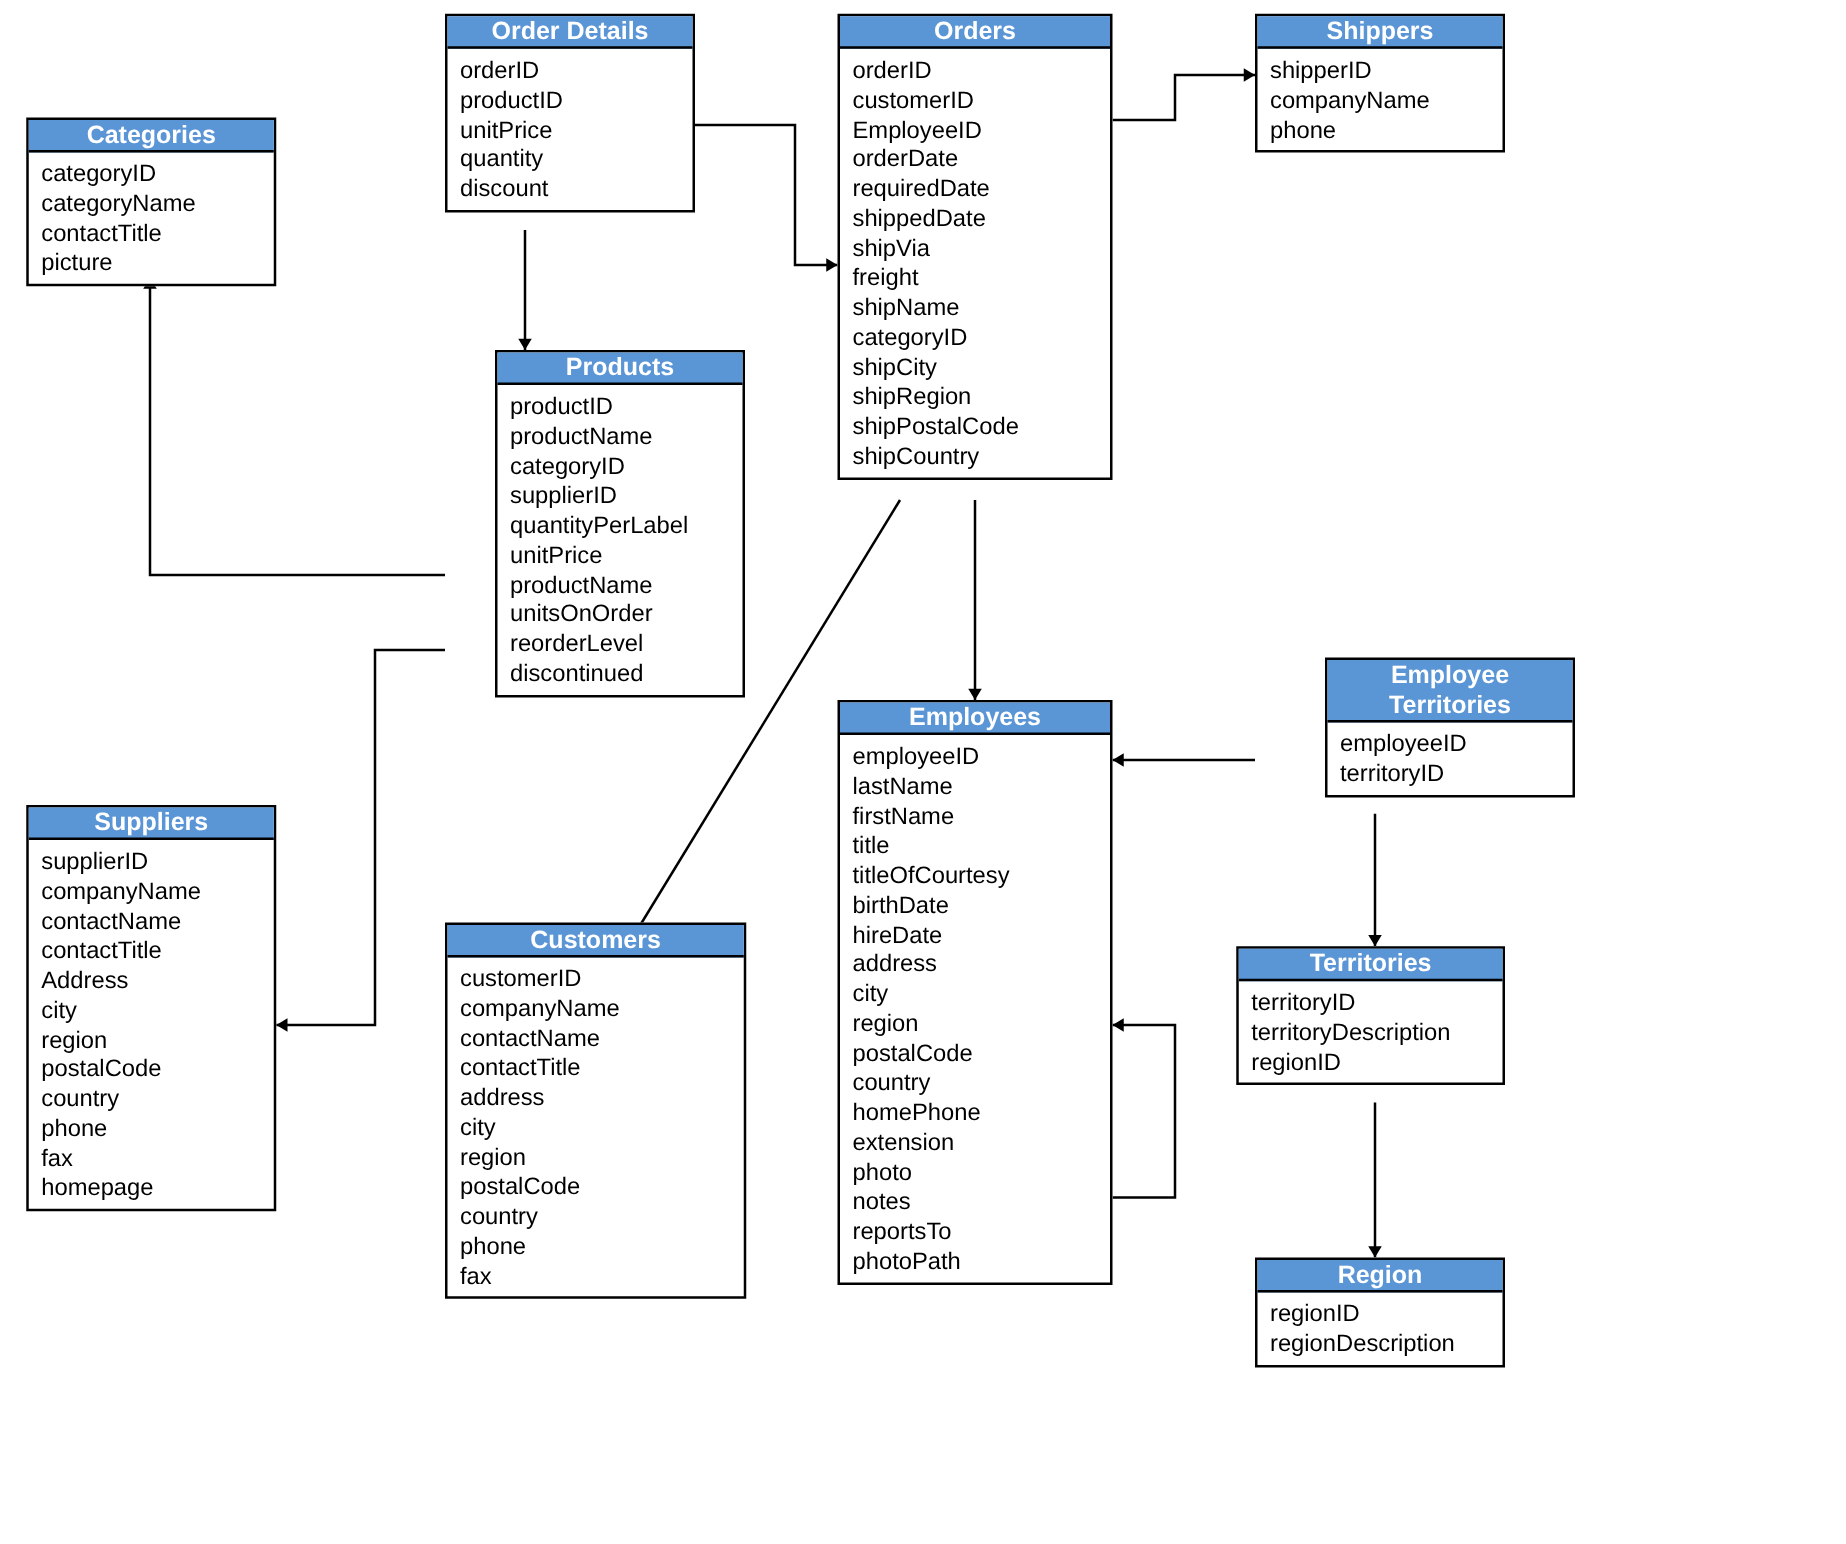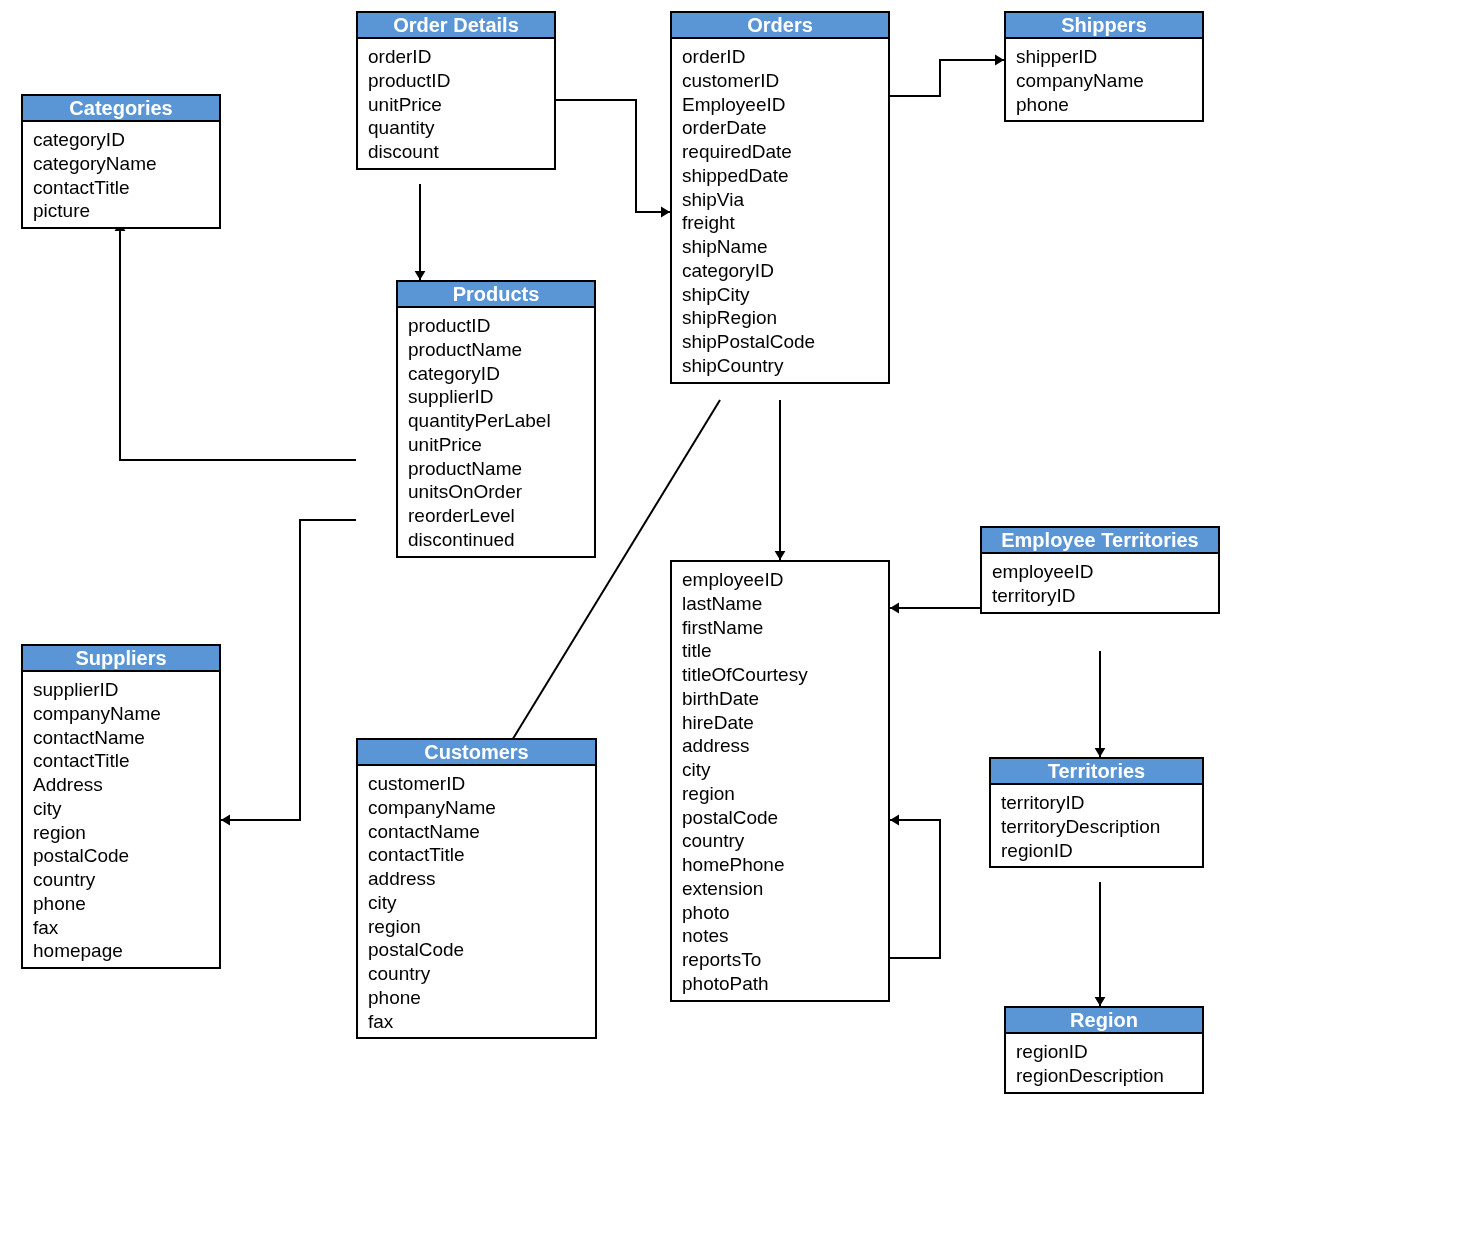--- a/index.html
+++ b/index.html
@@ -154,20 +154,21 @@
         <div class="field">freight</div>
         <div class="field">shipName</div>
         <div class="field">categoryID</div>
         <div class="field">shipCity</div>
         <div class="field">shipRegion</div>
         <div class="field">shipPostalCode</div>
         <div class="field">shipCountry</div>
       </div>
     </div>
     <div class="entity" style="left: 670px; top: 560px; width: 220px;">
+      <div class="title">Employees</div>
       <div class="fields">
         <div class="field">employeeID</div>
         <div class="field">lastName</div>
         <div class="field">firstName</div>
         <div class="field">title</div>
         <div class="field">titleOfCourtesy</div>
         <div class="field">birthDate</div>
         <div class="field">hireDate</div>
         <div class="field">address</div>
         <div class="field">city</div>
@@ -183,21 +184,21 @@
       </div>
     </div>
     <div class="entity" style="left: 1004px; top: 11px; width: 200px;">
       <div class="title">Shippers</div>
       <div class="fields">
         <div class="field">shipperID</div>
         <div class="field">companyName</div>
         <div class="field">phone</div>
       </div>
     </div>
-    <div class="entity" style="left: 980px; top: 526px; width: 240px;">
+    <div class="entity" style="left: 1060px; top: 526px; width: 200px;">
       <div class="title">Employee Territories</div>
       <div class="fields">
         <div class="field">employeeID</div>
         <div class="field">territoryID</div>
       </div>
     </div>
     <div class="entity" style="left: 989px; top: 757px; width: 215px;">
       <div class="title">Territories</div>
       <div class="fields">
         <div class="field">territoryID</div>

